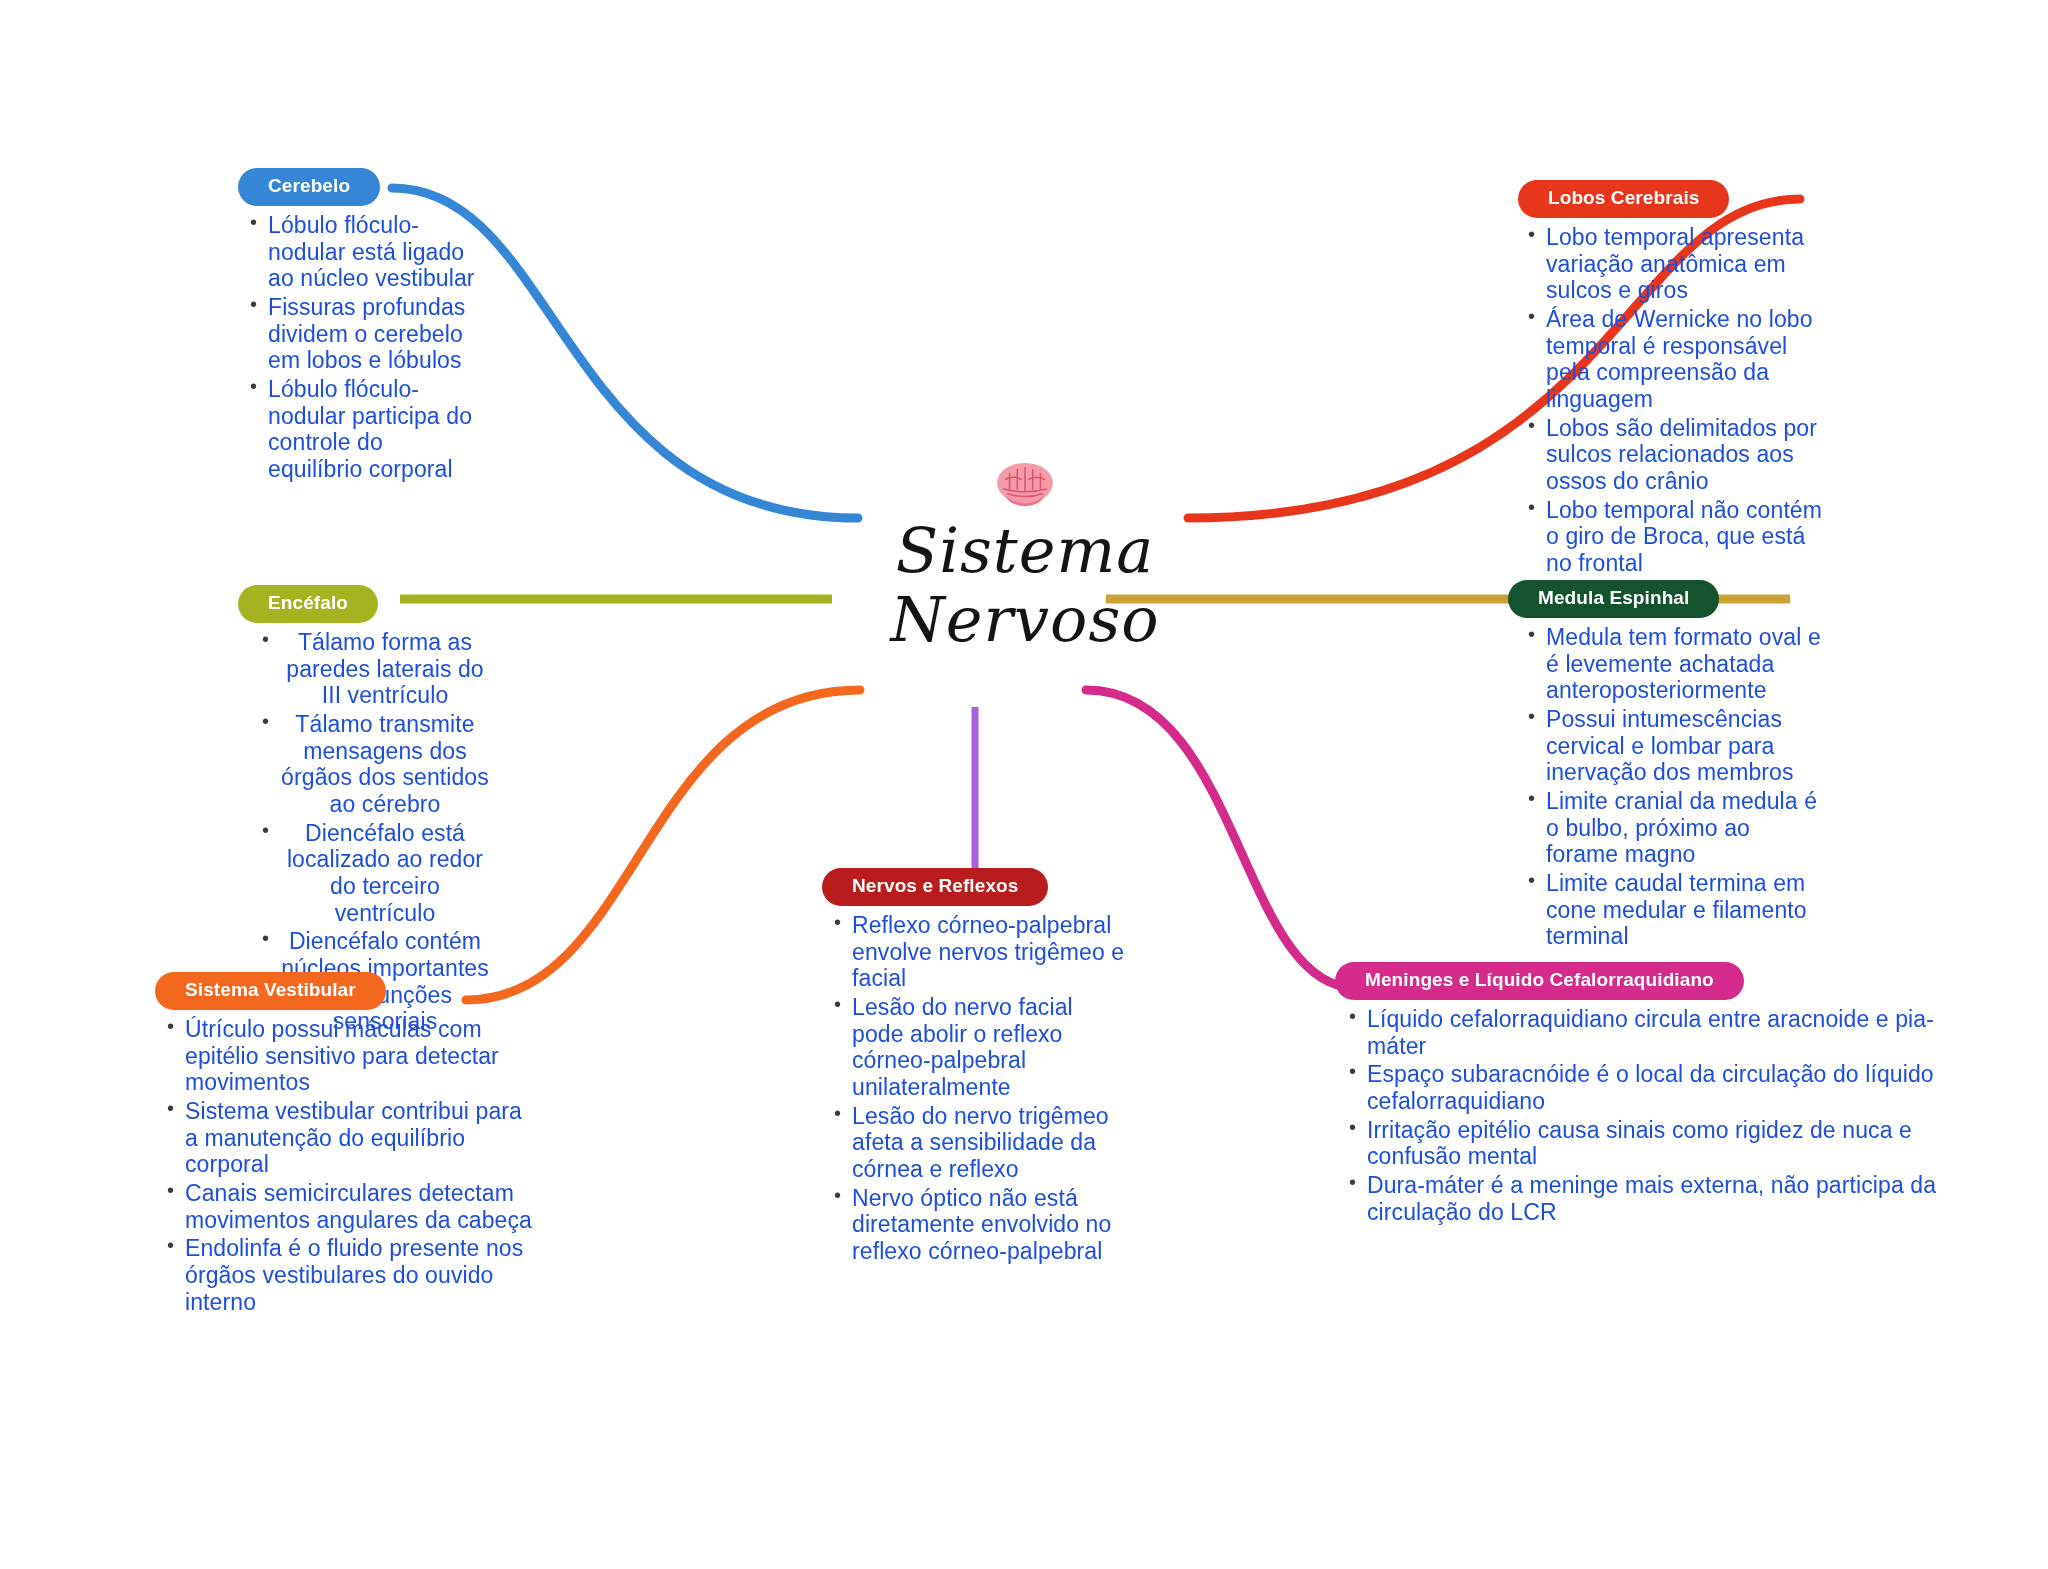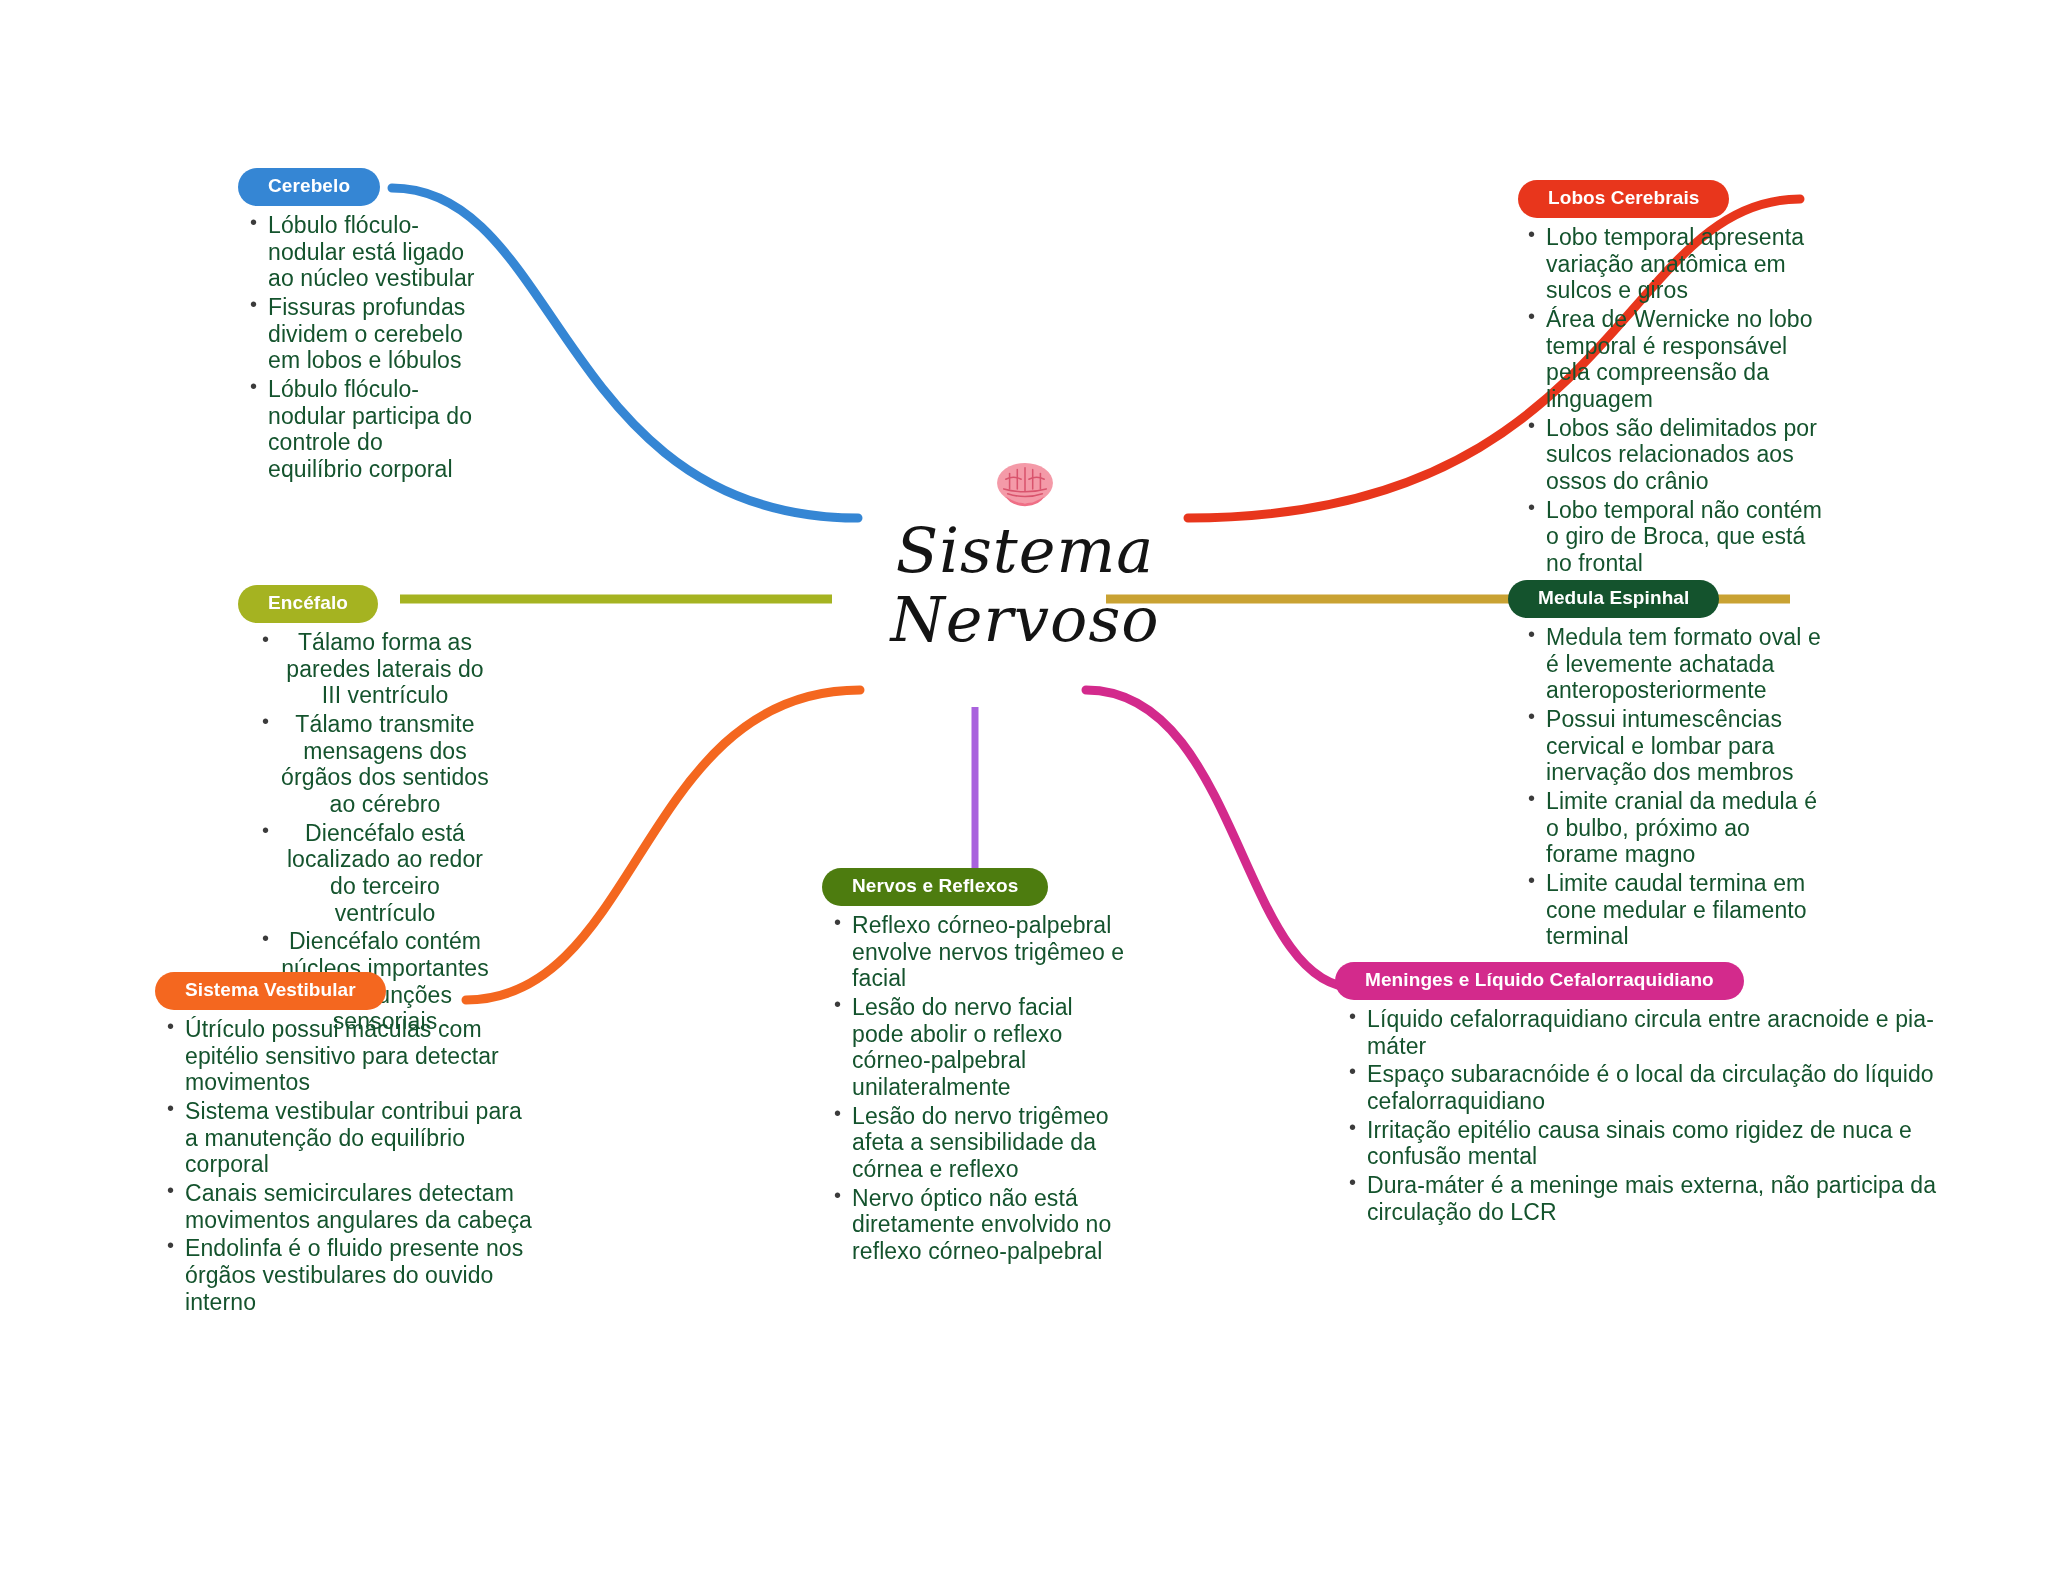--- a/index.html
+++ b/index.html
@@ -80,21 +80,21 @@
     list-style: none;
     margin: 6px 0 0 0;
     padding: 0;
   }
   ul.bullets li {
     position: relative;
     padding-left: 22px;
     margin-bottom: 2px;
     font-size: 23px;
     line-height: 1.16;
-    color: #14532d;
+    color: #1d4ed8;
     letter-spacing: 0.1px;
   }
   ul.bullets li::before {
     content: "\2022";
     position: absolute;
     left: 4px;
     top: -1px;
     font-size: 20px;
     color: #3b3b3b;
   }
@@ -236,21 +236,21 @@
     <ul class="bullets">
       <li>Líquido cefalorraquidiano circula entre aracnoide e pia-máter</li>
       <li>Espaço subaracnóide é o local da circulação do líquido cefalorraquidiano</li>
       <li>Irritação epitélio causa sinais como rigidez de nuca e confusão mental</li>
       <li>Dura-máter é a meninge mais externa, não participa da circulação do LCR</li>
     </ul>
   </div>
 
   <div class="branch" id="branch-nervos">
     <div class="pill-row left">
-      <span class="pill" style="background:#4d7c0f">Nervos e Reflexos</span>
+      <span class="pill" style="background:#b91c1c">Nervos e Reflexos</span>
     </div>
     <ul class="bullets">
       <li>Reflexo córneo-palpebral envolve nervos trigêmeo e facial</li>
       <li>Lesão do nervo facial pode abolir o reflexo córneo-palpebral unilateralmente</li>
       <li>Lesão do nervo trigêmeo afeta a sensibilidade da córnea e reflexo</li>
       <li>Nervo óptico não está diretamente envolvido no reflexo córneo-palpebral</li>
     </ul>
   </div>
 
 </div>

